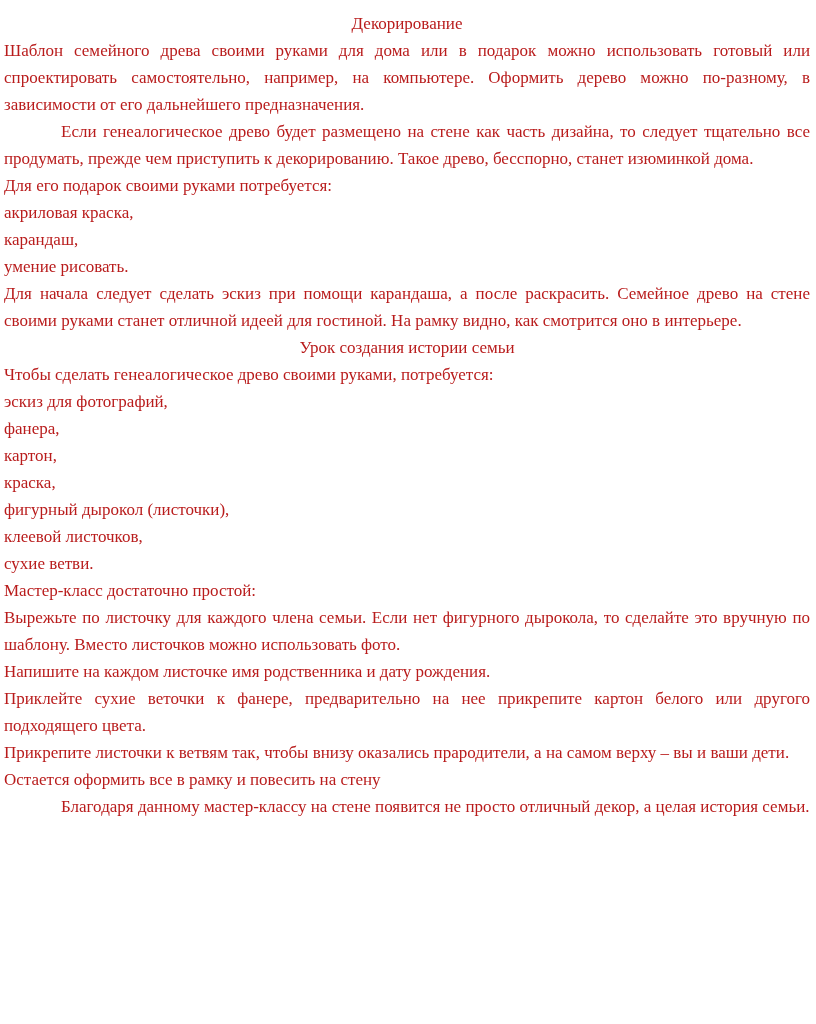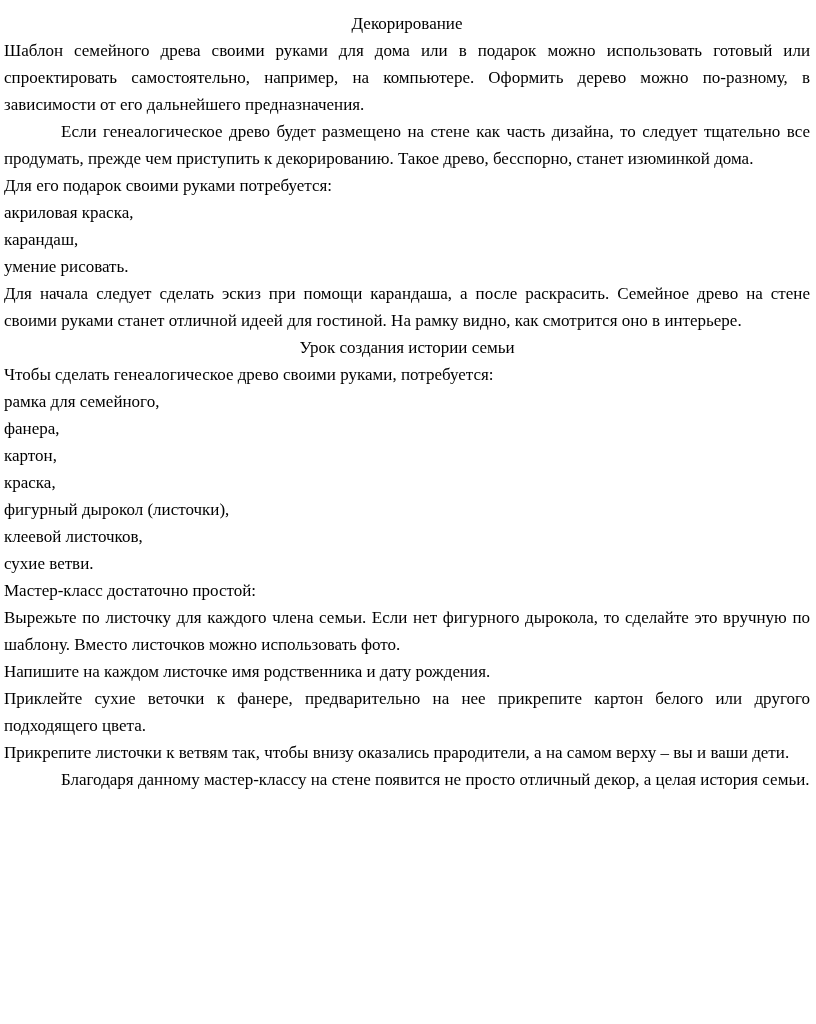--- a/index.html
+++ b/index.html
@@ -7,21 +7,21 @@
     padding: 0;
     background: #ffffff;
   }
   .page {
     position: relative;
     width: 816px;
     height: 1004px;
     box-sizing: border-box;
     padding: 10px 6px 0 4px;
     background: #ffffff;
-    color: #000000;
+    color: #b91c1c;
     font-family: "Liberation Serif", "DejaVu Serif", serif;
     font-size: 17px;
     line-height: 27px;
     overflow: hidden;
   }
   .page p, .page h1 {
     margin: 0;
     padding: 0;
     font-size: 17px;
     font-weight: normal;
@@ -49,34 +49,35 @@
   <p>акриловая краска,</p>
   <p>карандаш,</p>
   <p>умение рисовать.</p>
 
   <p class="justify">Для начала следует сделать эскиз при помощи карандаша, а после раскрасить. Семейное древо на стене своими руками станет отличной идеей для гостиной. На рамку видно, как смотрится оно в интерьере.</p>
 
   <p class="bold t-center gap">Урок создания истории семьи</p>
 
   <p class="bold">Чтобы сделать генеалогическое древо своими руками, потребуется:</p>
 
-  <p>рамка для семейного,</p>
+  <p>эскиз для фотографий,</p>
   <p>фанера,</p>
   <p>картон,</p>
   <p>краска,</p>
   <p>фигурный дырокол (листочки),</p>
   <p>клеевой листочков,</p>
   <p>сухие ветви.</p>
 
   <p class="bold gap-lg">Мастер-класс достаточно простой:</p>
 
   <p class="justify gap-lg">Вырежьте по листочку для каждого члена семьи. Если нет фигурного дырокола, то сделайте это вручную по шаблону. Вместо листочков можно использовать фото.</p>
 
   <p>Напишите на каждом листочке имя родственника и дату рождения.</p>
 
   <p class="justify">Приклейте сухие веточки к фанере, предварительно на нее прикрепите картон белого или другого подходящего цвета.</p>
 
   <p class="justify">Прикрепите листочки к ветвям так, чтобы внизу оказались прародители, а на самом верху – вы и ваши дети.</p>
 
+  <p>Остается оформить все в рамку и повесить на стену</p>
 
   <p class="justify indent gap-lg">Благодаря данному мастер-классу на стене появится не просто отличный декор, а целая история семьи.</p>
 
 </div>
 
 </body></html>

